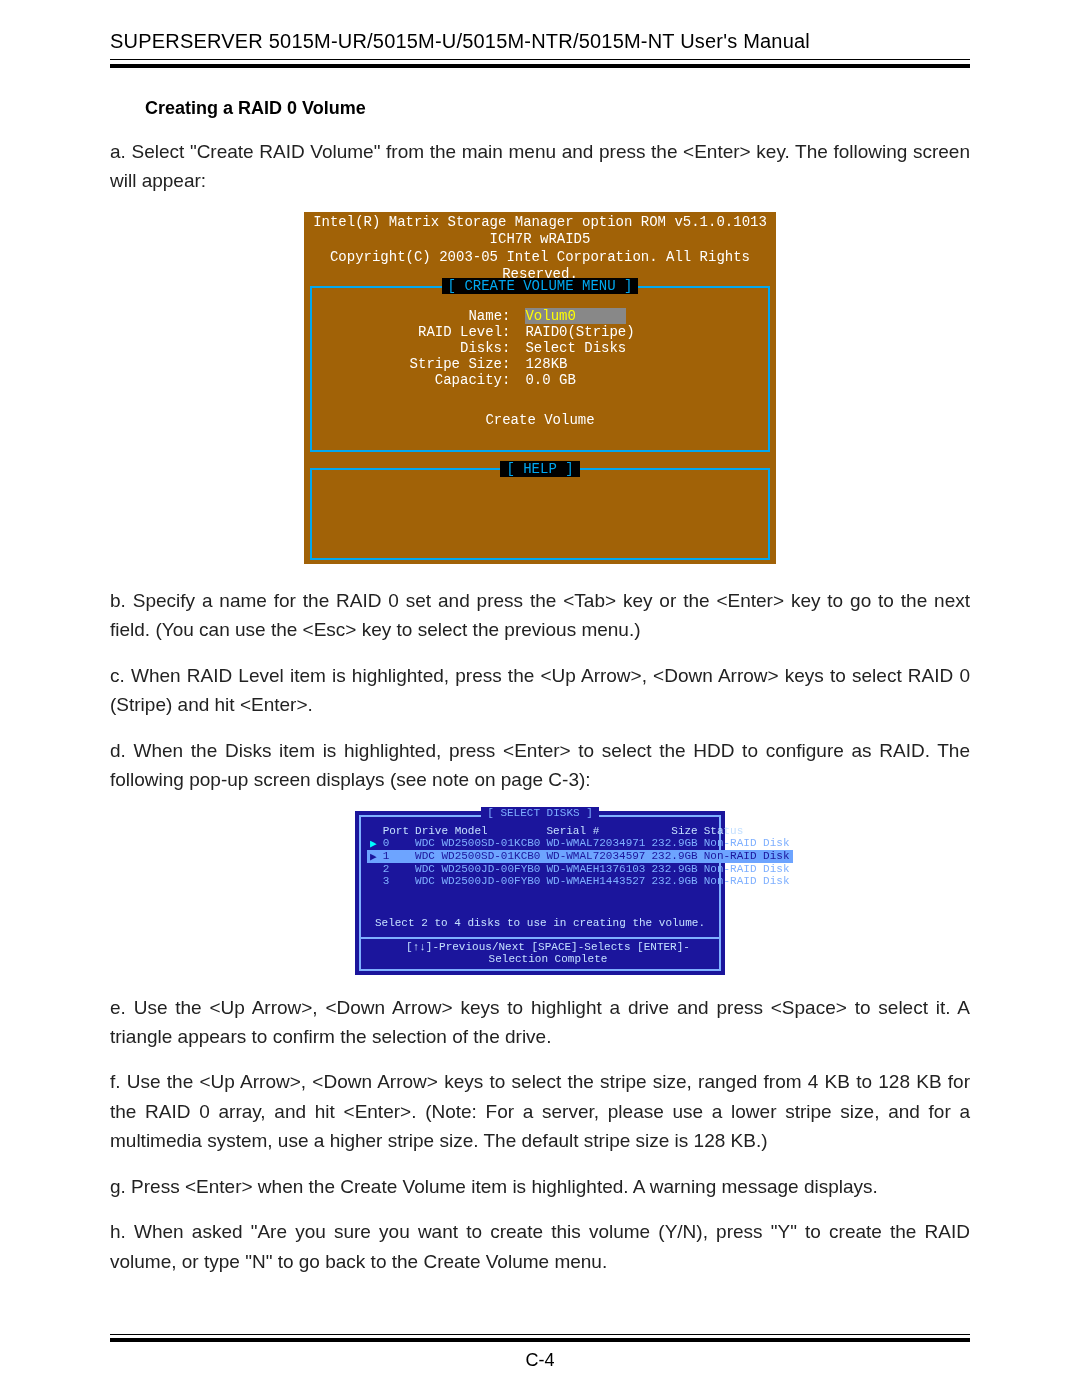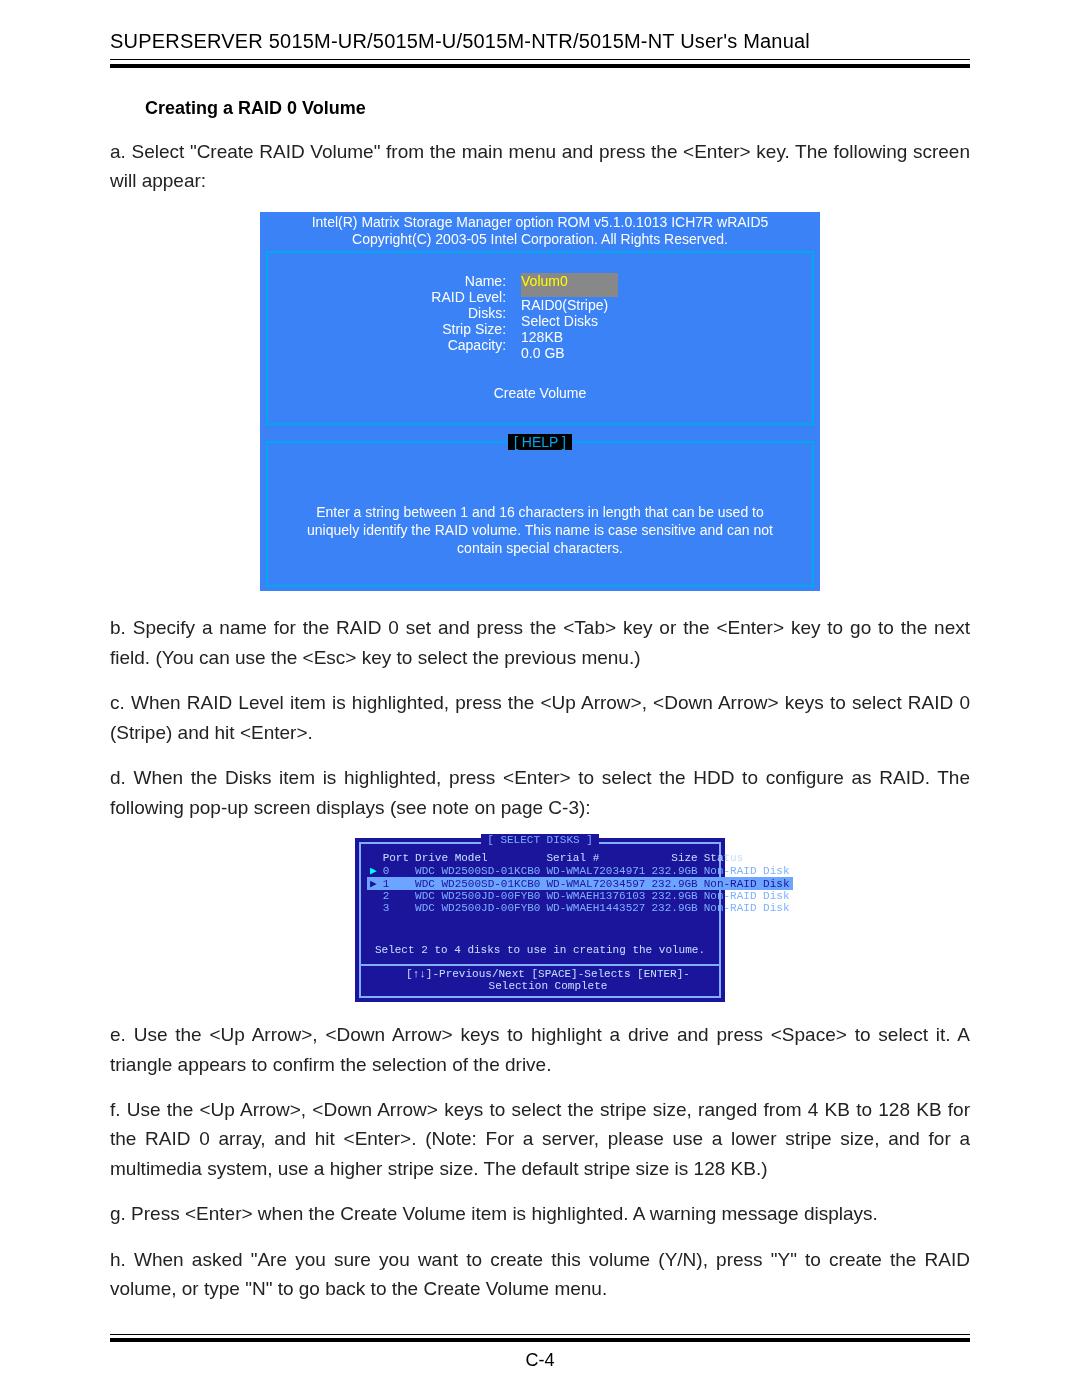--- a/index.html
+++ b/index.html
@@ -48,25 +48,25 @@
     color: #222;
   }
 
   
   .bios-wrap {
     display: flex;
     justify-content: center;
     margin: 6px 0 22px 0;
   }
   .bios {
-    background: #3b82f6;
+    background: #a16207;
     color: #fff;
-    font-family: Liberation Sans, sans-serif;
+    font-family: Liberation Mono, monospace;
     font-size: 14px;
-    width: 560px;
+    width: 472px;
   }
   .bios-header {
     color: #fff;
     text-align: center;
     line-height: 1.25;
     padding-top: 2px;
   }
   .bios-box {
     border: 2px double #00a8f0;
     margin: 2px 6px 2px 6px;
@@ -99,21 +99,21 @@
     width: 55%;
     text-align: left;
     display: flex;
     flex-direction: column;
     gap: 0px;
   }
   .bios-name-val {
     background: #888;
     color: #ff0;
     display: inline-block;
-    padding: 0 50px 8px 0;
+    padding: 0 50px 0 0;
   }
   .bios-create {
     text-align: center;
     padding: 10px 0 22px 0;
   }
   .help-box {
     border: 2px double #00a8f0;
     margin: 16px 6px 4px 6px;
     position: relative;
     padding: 60px 24px 28px 24px;
@@ -203,42 +203,42 @@
   <p class="body">a. Select "Create RAID Volume" from the main menu and press the &lt;Enter&gt; key. The following screen will appear:</p>
 
   <div class="bios-wrap">
     <div class="bios">
       <div class="bios-header">
         <div>Intel(R) Matrix Storage Manager option ROM v5.1.0.1013 ICH7R wRAID5</div>
         <div>Copyright(C) 2003-05 Intel Corporation.  All Rights Reserved.</div>
       </div>
 
       <div class="bios-box">
+        <div class="bios-box-title"><span>[ CREATE VOLUME MENU ]</span></div>
         <div class="bios-fields">
           <div class="bios-labels">
             <span>Name:</span>
             <span>RAID Level:</span>
             <span>Disks:</span>
-            <span>Strip Size:</span>
+            <span>Stripe Size:</span>
             <span>Capacity:</span>
           </div>
           <div class="bios-values">
             <span><span class="bios-name-val">Volum0</span></span>
             <span>RAID0(Stripe)</span>
             <span>Select Disks</span>
             <span>128KB</span>
             <span>0.0   GB</span>
           </div>
         </div>
         <div class="bios-create">Create Volume</div>
       </div>
 
       <div class="help-box">
         <div class="bios-box-title"><span>[ HELP ]</span></div>
-        <div>Enter a string between 1 and 16 characters in length that can be used to uniquely identify the RAID volume. This name is case sensitive and can not contain special characters.</div>
       </div>
     </div>
   </div>
 
   <p class="body">b. Specify a name for the RAID 0 set and press the &lt;Tab&gt; key or the &lt;Enter&gt; key to go to the next field. (You can use the &lt;Esc&gt; key to select the previous menu.)</p>
   <p class="body">c. When RAID Level item is highlighted, press the &lt;Up Arrow&gt;, &lt;Down Arrow&gt; keys to select RAID 0 (Stripe) and hit &lt;Enter&gt;.</p>
   <p class="body">d. When the Disks item is highlighted, press &lt;Enter&gt; to select the HDD to configure as RAID.  The following pop-up screen displays (see note on page C-3):</p>
 
   <div class="popup-wrap">
     <div class="popup">

